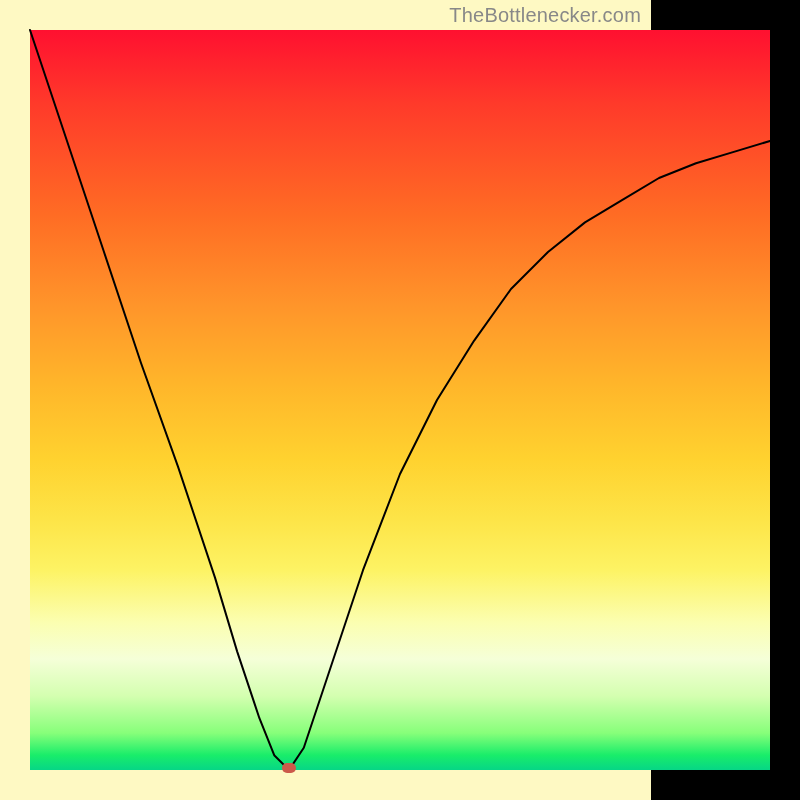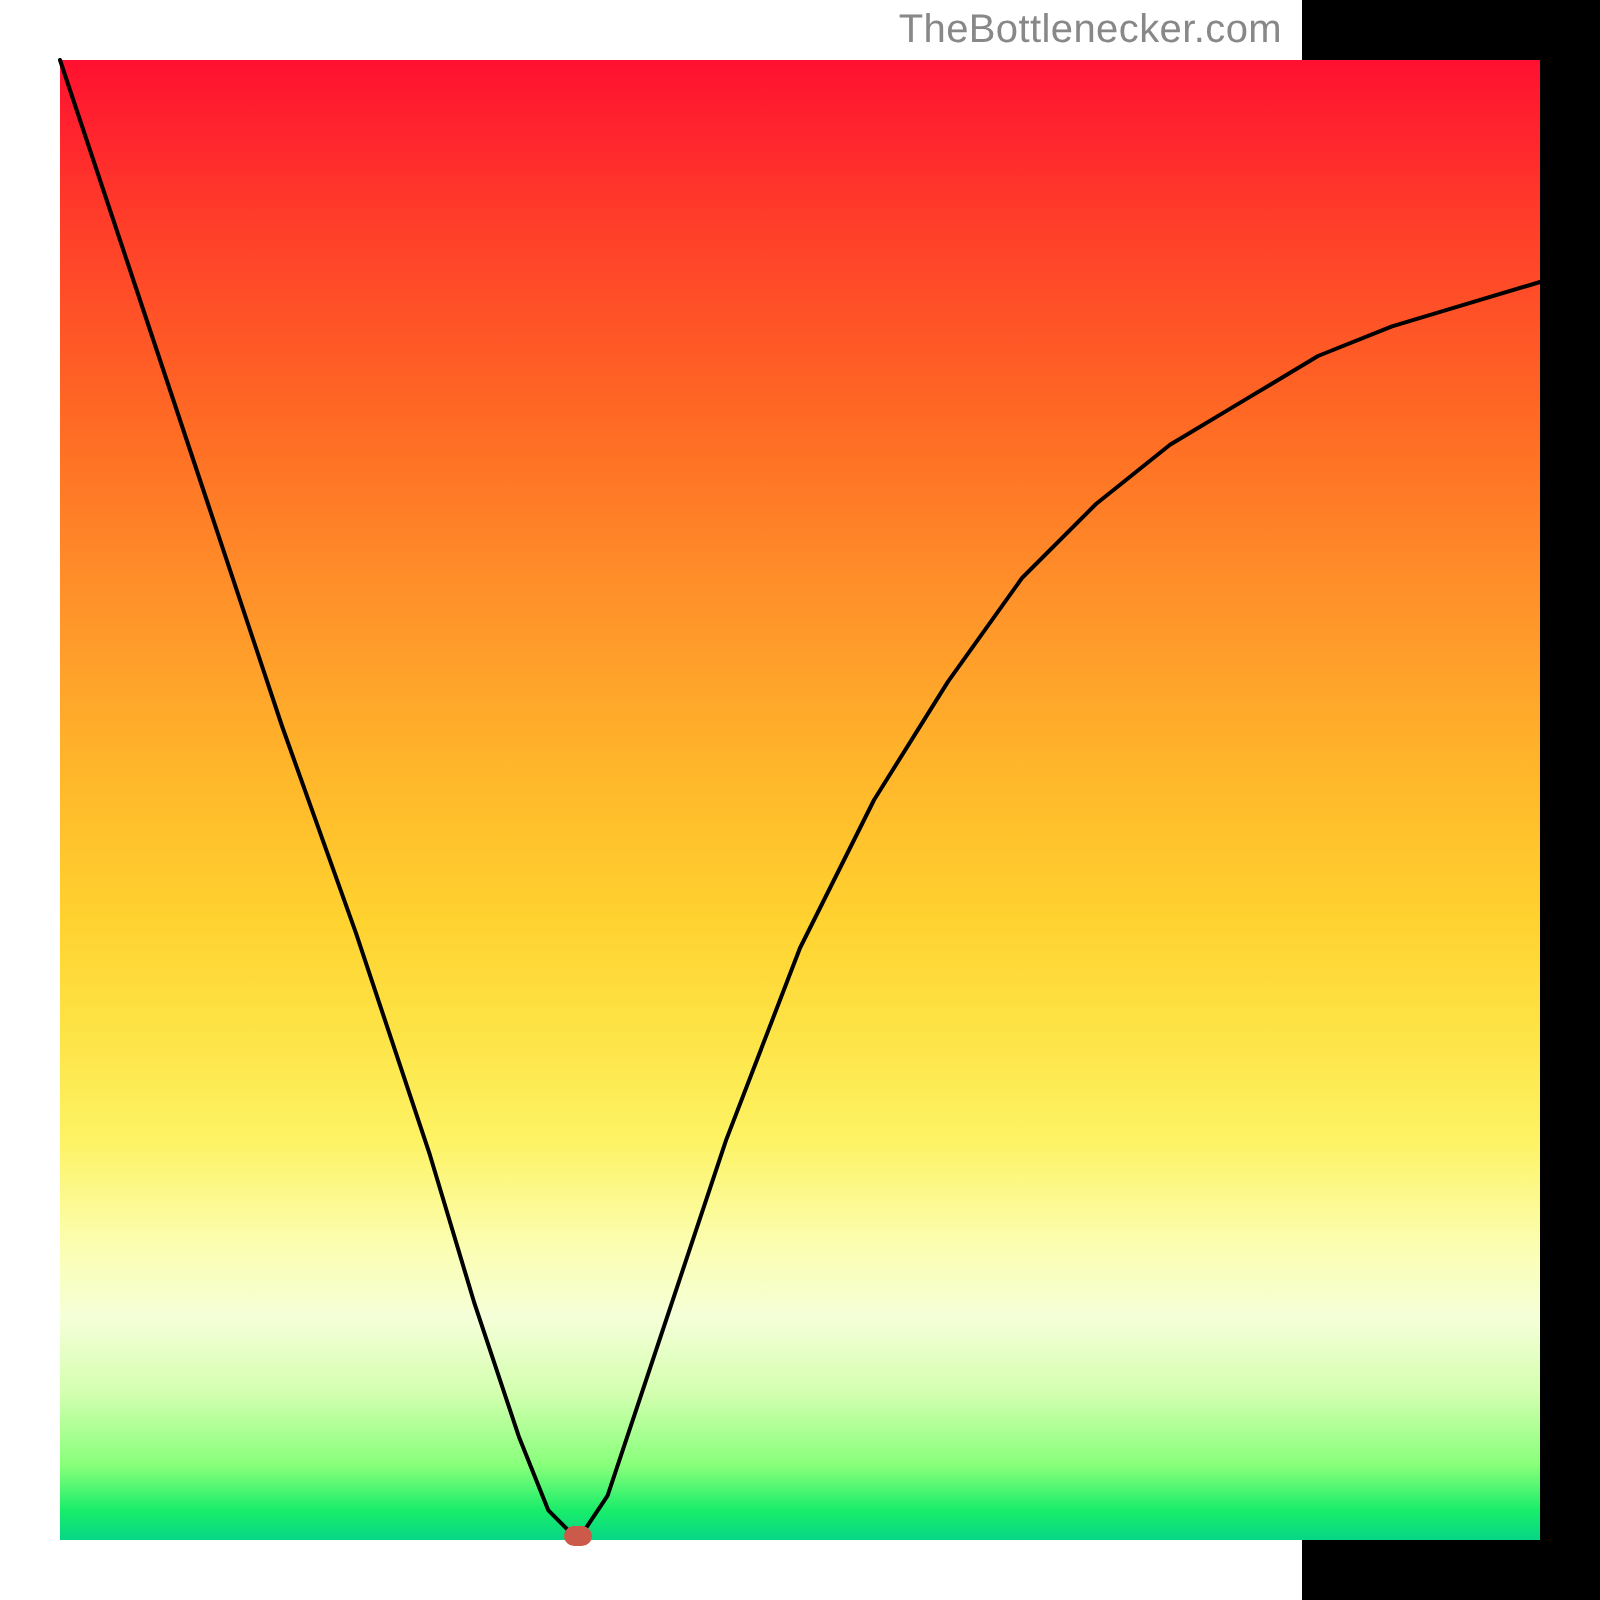--- a/index.html
+++ b/index.html
@@ -8,21 +8,21 @@
     width: 800px;
     height: 800px;
     overflow: hidden;
     background: #000;
     font-family: Arial, Helvetica, sans-serif;
   }
   .frame {
     position: relative;
     width: 651px;
     height: 800px;
-    background: #ffffff;
+    background: #fef9c3;
   }
   .plot-area {
     position: absolute;
     left: 30px;
     top: 30px;
     width: 740px;
     height: 740px;
     background: linear-gradient(
       to bottom,
       #ff1030 0%,

